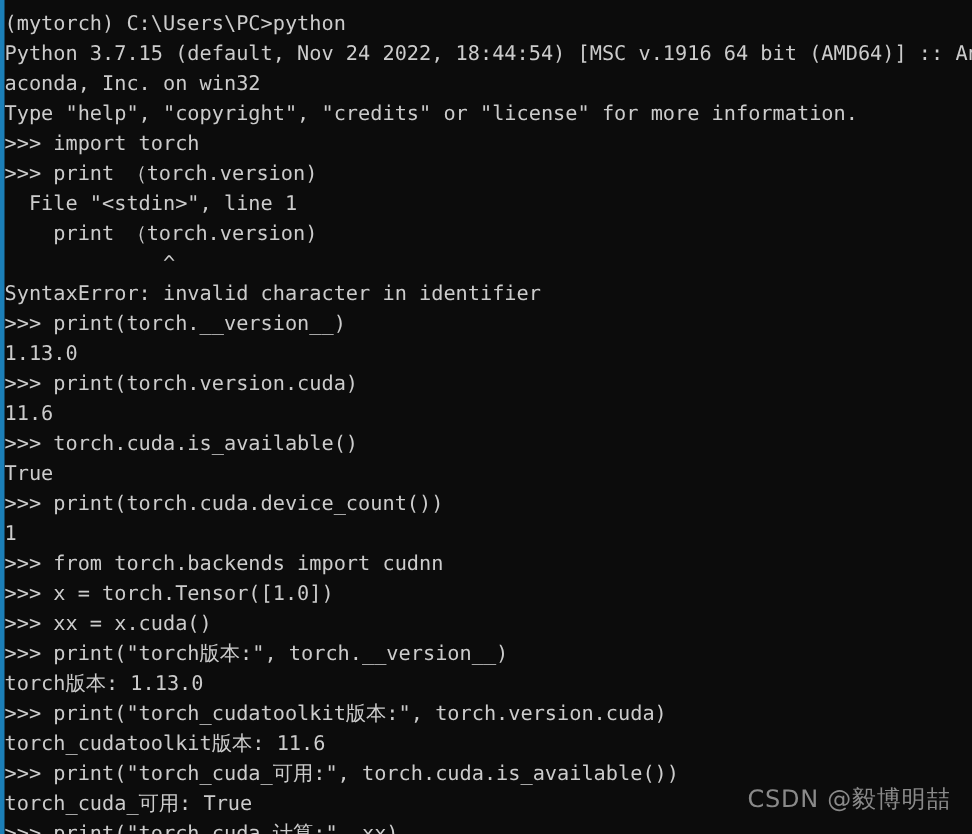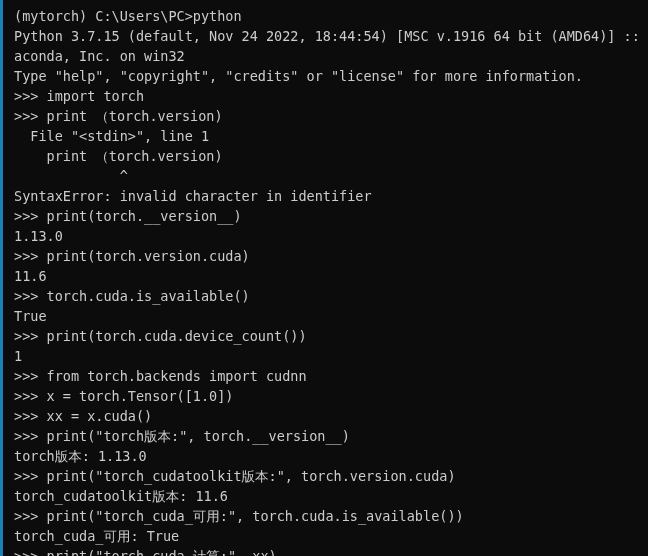--- a/index.html
+++ b/index.html
@@ -30,21 +30,21 @@
     width: 648px;
     font-family: "DejaVu Sans Mono", "Liberation Mono", monospace;
     font-size: 13.5px;
     line-height: 20px;
     color: #cccccc;
     white-space: pre;
     letter-spacing: 0px;
   }
   .console-line {
     height: 20px;
-    padding-left: 14px;
+    padding-left: 3px;
     white-space: pre;
     overflow: hidden;
   }
   #watermark {
     position: absolute;
     right: 14px;
     bottom: 12px;
     font-family: "DejaVu Sans", "Liberation Sans", sans-serif;
     font-size: 16px;
     color: #8a8a8a;
@@ -54,14 +54,15 @@
 </style>
 </head>
 <body>
 
 <div id="console-window">
 
   <div id="left-edge-accent"></div>
 
   <div id="console-output"><div class="console-line">(mytorch) C:\Users\PC&gt;python</div><div class="console-line">Python 3.7.15 (default, Nov 24 2022, 18:44:54) [MSC v.1916 64 bit (AMD64)] :: An</div><div class="console-line">aconda, Inc. on win32</div><div class="console-line">Type "help", "copyright", "credits" or "license" for more information.</div><div class="console-line">&gt;&gt;&gt; import torch</div><div class="console-line">&gt;&gt;&gt; print （torch.version)</div><div class="console-line">  File "&lt;stdin&gt;", line 1</div><div class="console-line">    print （torch.version)</div><div class="console-line">             ^</div><div class="console-line">SyntaxError: invalid character in identifier</div><div class="console-line">&gt;&gt;&gt; print(torch.__version__)</div><div class="console-line">1.13.0</div><div class="console-line">&gt;&gt;&gt; print(torch.version.cuda)</div><div class="console-line">11.6</div><div class="console-line">&gt;&gt;&gt; torch.cuda.is_available()</div><div class="console-line">True</div><div class="console-line">&gt;&gt;&gt; print(torch.cuda.device_count())</div><div class="console-line">1</div><div class="console-line">&gt;&gt;&gt; from torch.backends import cudnn</div><div class="console-line">&gt;&gt;&gt; x = torch.Tensor([1.0])</div><div class="console-line">&gt;&gt;&gt; xx = x.cuda()</div><div class="console-line">&gt;&gt;&gt; print("torch版本:", torch.__version__)</div><div class="console-line">torch版本: 1.13.0</div><div class="console-line">&gt;&gt;&gt; print("torch_cudatoolkit版本:", torch.version.cuda)</div><div class="console-line">torch_cudatoolkit版本: 11.6</div><div class="console-line">&gt;&gt;&gt; print("torch_cuda_可用:", torch.cuda.is_available())</div><div class="console-line">torch_cuda_可用: True</div><div class="console-line">&gt;&gt;&gt; print("torch_cuda_计算:", xx)</div></div>
 
+  <div id="watermark">CSDN @毅博明喆</div>
 
 </div>
 
 </body></html>

